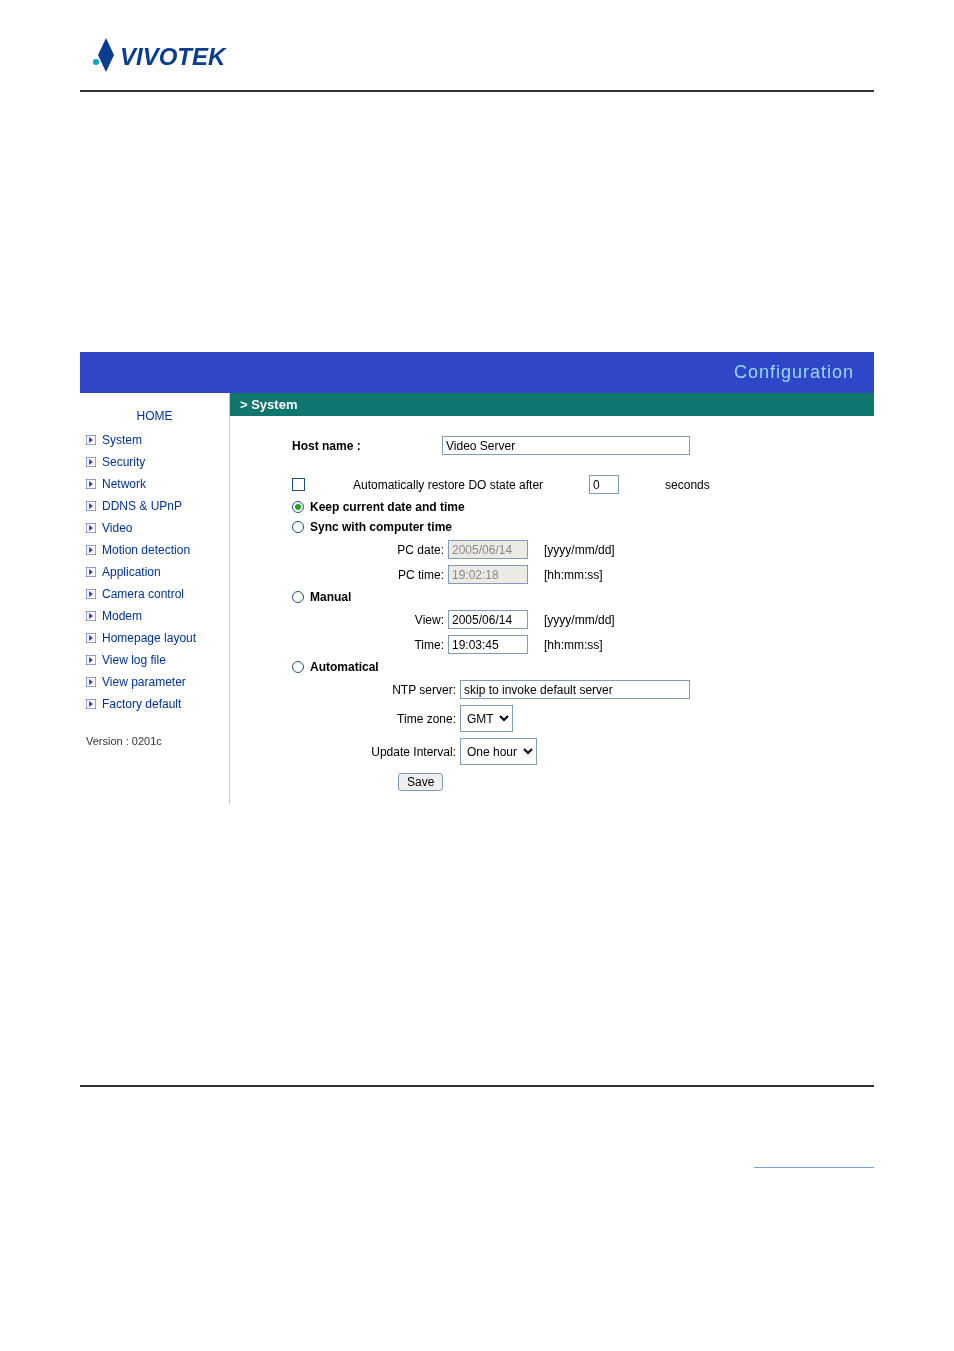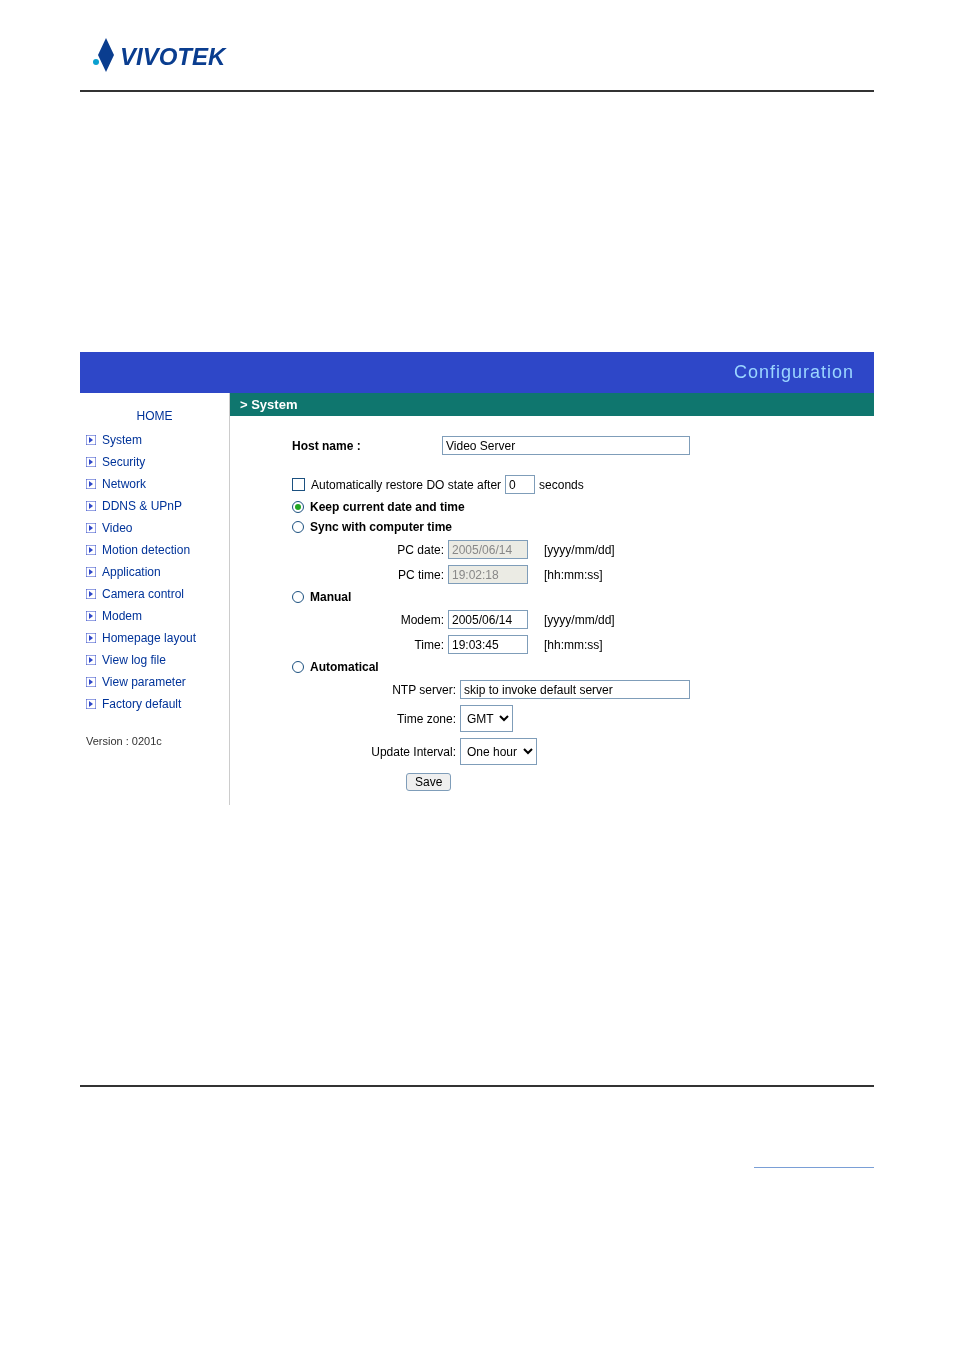--- a/index.html
+++ b/index.html
@@ -31,21 +31,21 @@
     .radio { width: 12px; height: 12px; border: 1px solid #1c5180; border-radius: 50%; margin-right: 6px; position: relative; flex-shrink: 0; }
     .radio.selected::after { content: ""; position: absolute; left: 50%; top: 50%; width: 6px; height: 6px; background: #22a622; border-radius: 50%; transform: translate(-50%, -50%); }
     .indent-1 { padding-left: 110px; }
     .indent-2 { padding-left: 80px; }
     .field-label { width: 88px; text-align: right; margin-right: 4px; }
     .field-label-ntp { width: 130px; text-align: right; margin-right: 4px; }
     .hint { margin-left: 16px; }
     .select-wrap { position: relative; display: inline-block; }
     select { border: 1px solid #7f9db9; background: #fff; font-family: Verdana, Arial, sans-serif; font-size: 12px; padding: 0px 2px; height: 27px; }
     .save-wrap { padding-left: 152px; margin-top: 8px; }
-    button.save { border: 1px solid #7f9db9; background: #efefef; padding: 1px 8px; font-family: Verdana, Arial, sans-serif; font-size: 12px; border-radius: 3px; cursor: pointer; margin-left: 8px; }
+    button.save { border: 1px solid #7f9db9; background: #efefef; padding: 1px 8px; font-family: Verdana, Arial, sans-serif; font-size: 12px; border-radius: 3px; cursor: pointer; }
     .footer-area { height: 280px; }
     .hr-thin { border: none; border-top: 2px solid #333; margin: 0; }
     .footer-line { border-top: 1px solid #7a9fd6; width: 120px; margin-left: auto; margin-right: 80px; margin-top: 40px; }
   </style>
 </head>
 <body>
 
 <div class="page">
   <div class="logo-row">
     <svg class="logo-svg" viewBox="0 0 180 50">
@@ -161,21 +161,21 @@
 
     <div class="content">
       <div class="section-header">&gt; System</div>
       <div class="form-area">
 
         <div class="row">
           <span class="hostname-label">Host name :</span>
           <input type="text" class="text-input-wide" value="Video Server" style="">
         </div>
 
-        <div class="row" style="margin-top:20px;">
+        <div class="row" style="margin-top:20px;gap:42px;">
           <span class="checkbox"></span>
           <span>Automatically restore DO state after</span>
           <input type="text" class="text-input-small" style="margin: 0px 4px;" value="0">
           <span>seconds</span>
         </div>
 
         <div class="row">
           <span class="radio selected"></span>
           <span class="label-bold">Keep current date and time</span>
         </div>
@@ -196,21 +196,21 @@
           <input type="text" class="text-input-med" disabled="" value="19:02:18" style="">
           <span class="hint">[hh:mm:ss]</span>
         </div>
 
         <div class="row">
           <span class="radio"></span>
           <span class="label-bold">Manual</span>
         </div>
 
         <div class="row indent-1">
-          <span class="field-label">Modem:</span>
+          <span class="field-label">View:</span>
           <input type="text" class="text-input-med" value="2005/06/14" style="">
           <span class="hint">[yyyy/mm/dd]</span>
         </div>
 
         <div class="row indent-1">
           <span class="field-label">Time:</span>
           <input type="text" class="text-input-med" value="19:03:45" style="">
           <span class="hint">[hh:mm:ss]</span>
         </div>
 

